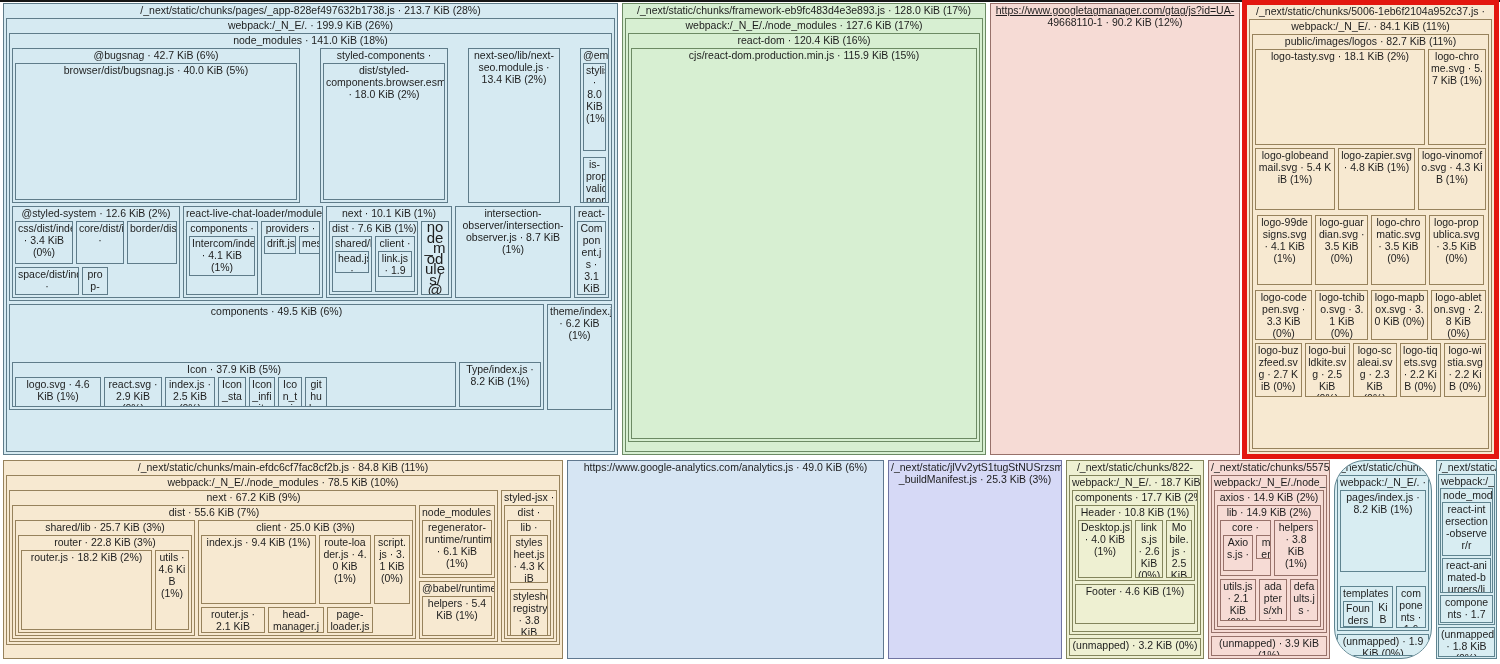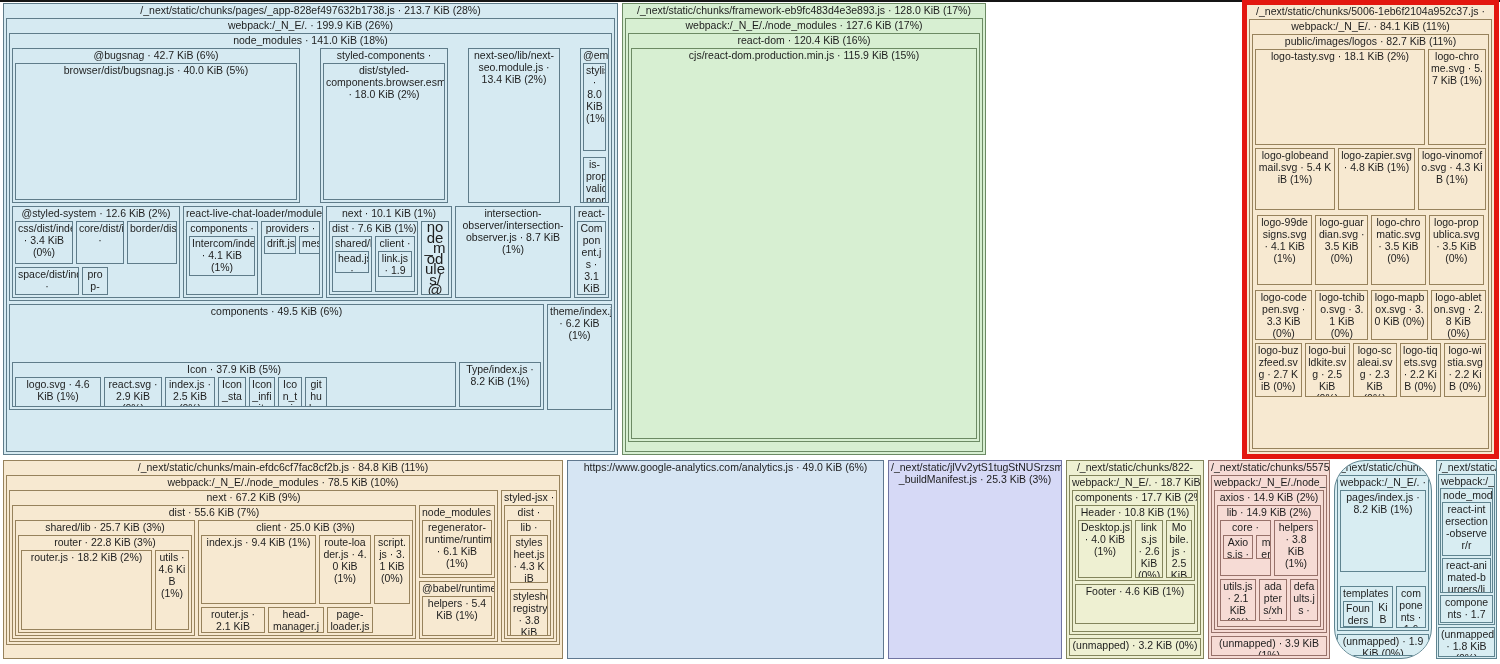--- a/index.html
+++ b/index.html
@@ -229,20 +229,25 @@
                   <div class="hd">cjs/react-dom.production.min.js · 115.9 KiB (15%)</div>
                 </div>
               </div>
           </div>
           <div style="flex:0 0 4px;"></div>
         </div>
       </div>
     </div>
   </div>
 
+  <div class="blk tm c-pink" style="left:990px;top:3px;width:250px;height:452px;">
+    <div class="hd u">https://www.googletagmanager.com/gtag/js?id=UA-</div>
+    <div class="hd">49668110-1 · 90.2 KiB (12%)</div>
+    <div class="sp"></div>
+  </div>
 
   <div id="hl5006" class="blk">
     <div class="tm c-tan full" style="border:none;">
       <div class="hd">/_next/static/chunks/5006-1eb6f2104a952c37.js ·</div>
       <div class="bd col">
         <div class="tm c-tan sp">
           <div class="hd">webpack:/_N_E/. · 84.1 KiB (11%)</div>
           <div class="bd col">
             <div class="tm c-tan sp">
               <div class="hd">public/images/logos · 82.7 KiB (11%)</div>
@@ -482,21 +487,21 @@
           <div class="tm c-pink sp">
             <div class="hd">axios · 14.9 KiB (2%)</div>
             <div class="bd col">
               <div class="tm c-pink sp">
                 <div class="hd">lib · 14.9 KiB (2%)</div>
                 <div class="bd col">
                   <div class="bd" style="flex:0 0 56px;padding:0;">
                     <div class="tm c-pink sp">
                       <div class="hd">core ·</div>
                       <div class="bd" style="align-items:flex-start;">
-                        <div class="tm c-pink lf" style="flex:0 0 30px;height:24px;">
+                        <div class="tm c-pink lf" style="flex:0 0 30px;height:36px;">
                             <div class="hd bk">Axios.js ·</div>
                           </div>
                         <div class="tm c-pink lf" style="flex:0 0 20px;height:24px;">
                             <div class="hd bk">merge</div>
                           </div>
                       </div>
                     </div>
                     <div class="tm c-pink lf" style="flex:0 0 44px;">
                         <div class="hd">helpers · 3.8 KiB (1%)</div>
                       </div>

